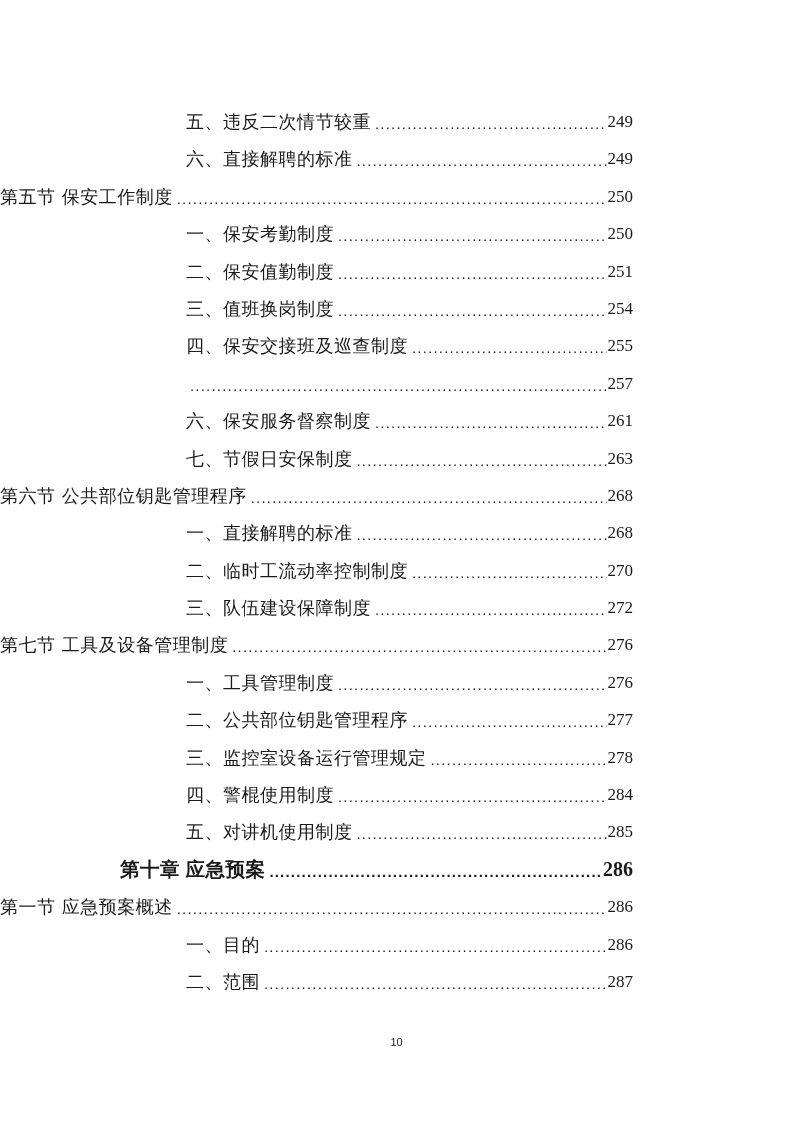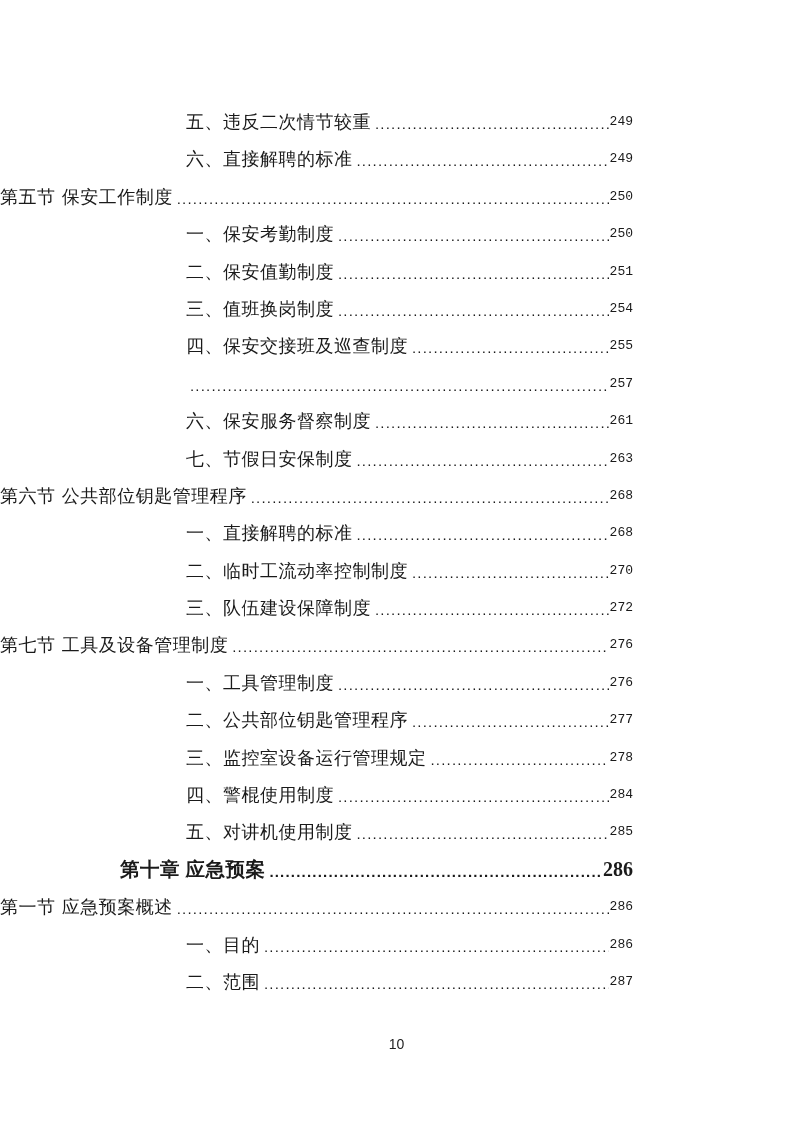--- a/index.html
+++ b/index.html
@@ -48,38 +48,38 @@
       font-size: 15px;
       letter-spacing: 1.2px;
       position: relative;
       top: 2px;
     }
     .toc-dots::before {
       content: "........................................................................................................................................................";
     }
     .toc-page {
       flex: 0 0 auto;
-      font-family: Liberation Mono, monospace;
-      font-size: 13px;
+      font-family: Liberation Serif, serif;
+      font-size: 17px;
       text-align: right;
     }
     .toc-row.level-1 .toc-page {
       font-family: "Liberation Serif", serif;
       font-size: 20px;
       font-weight: bold;
     }
     .toc-row.level-1 .toc-dots { font-weight: bold; }
     .page-number {
       position: absolute;
       left: 0;
       width: 793px;
       top: 1036px;
       text-align: center;
       font-family: "Liberation Sans", sans-serif;
-      font-size: 14px;
+      font-size: 11px;
       color: #222;
     }
   </style>
 </head>
 <body>
 
 <div class="toc">
   <div class="toc-row level-3">
       <span class="toc-title">五、违反二次情节较重</span>
       <span class="toc-dots"></span>

